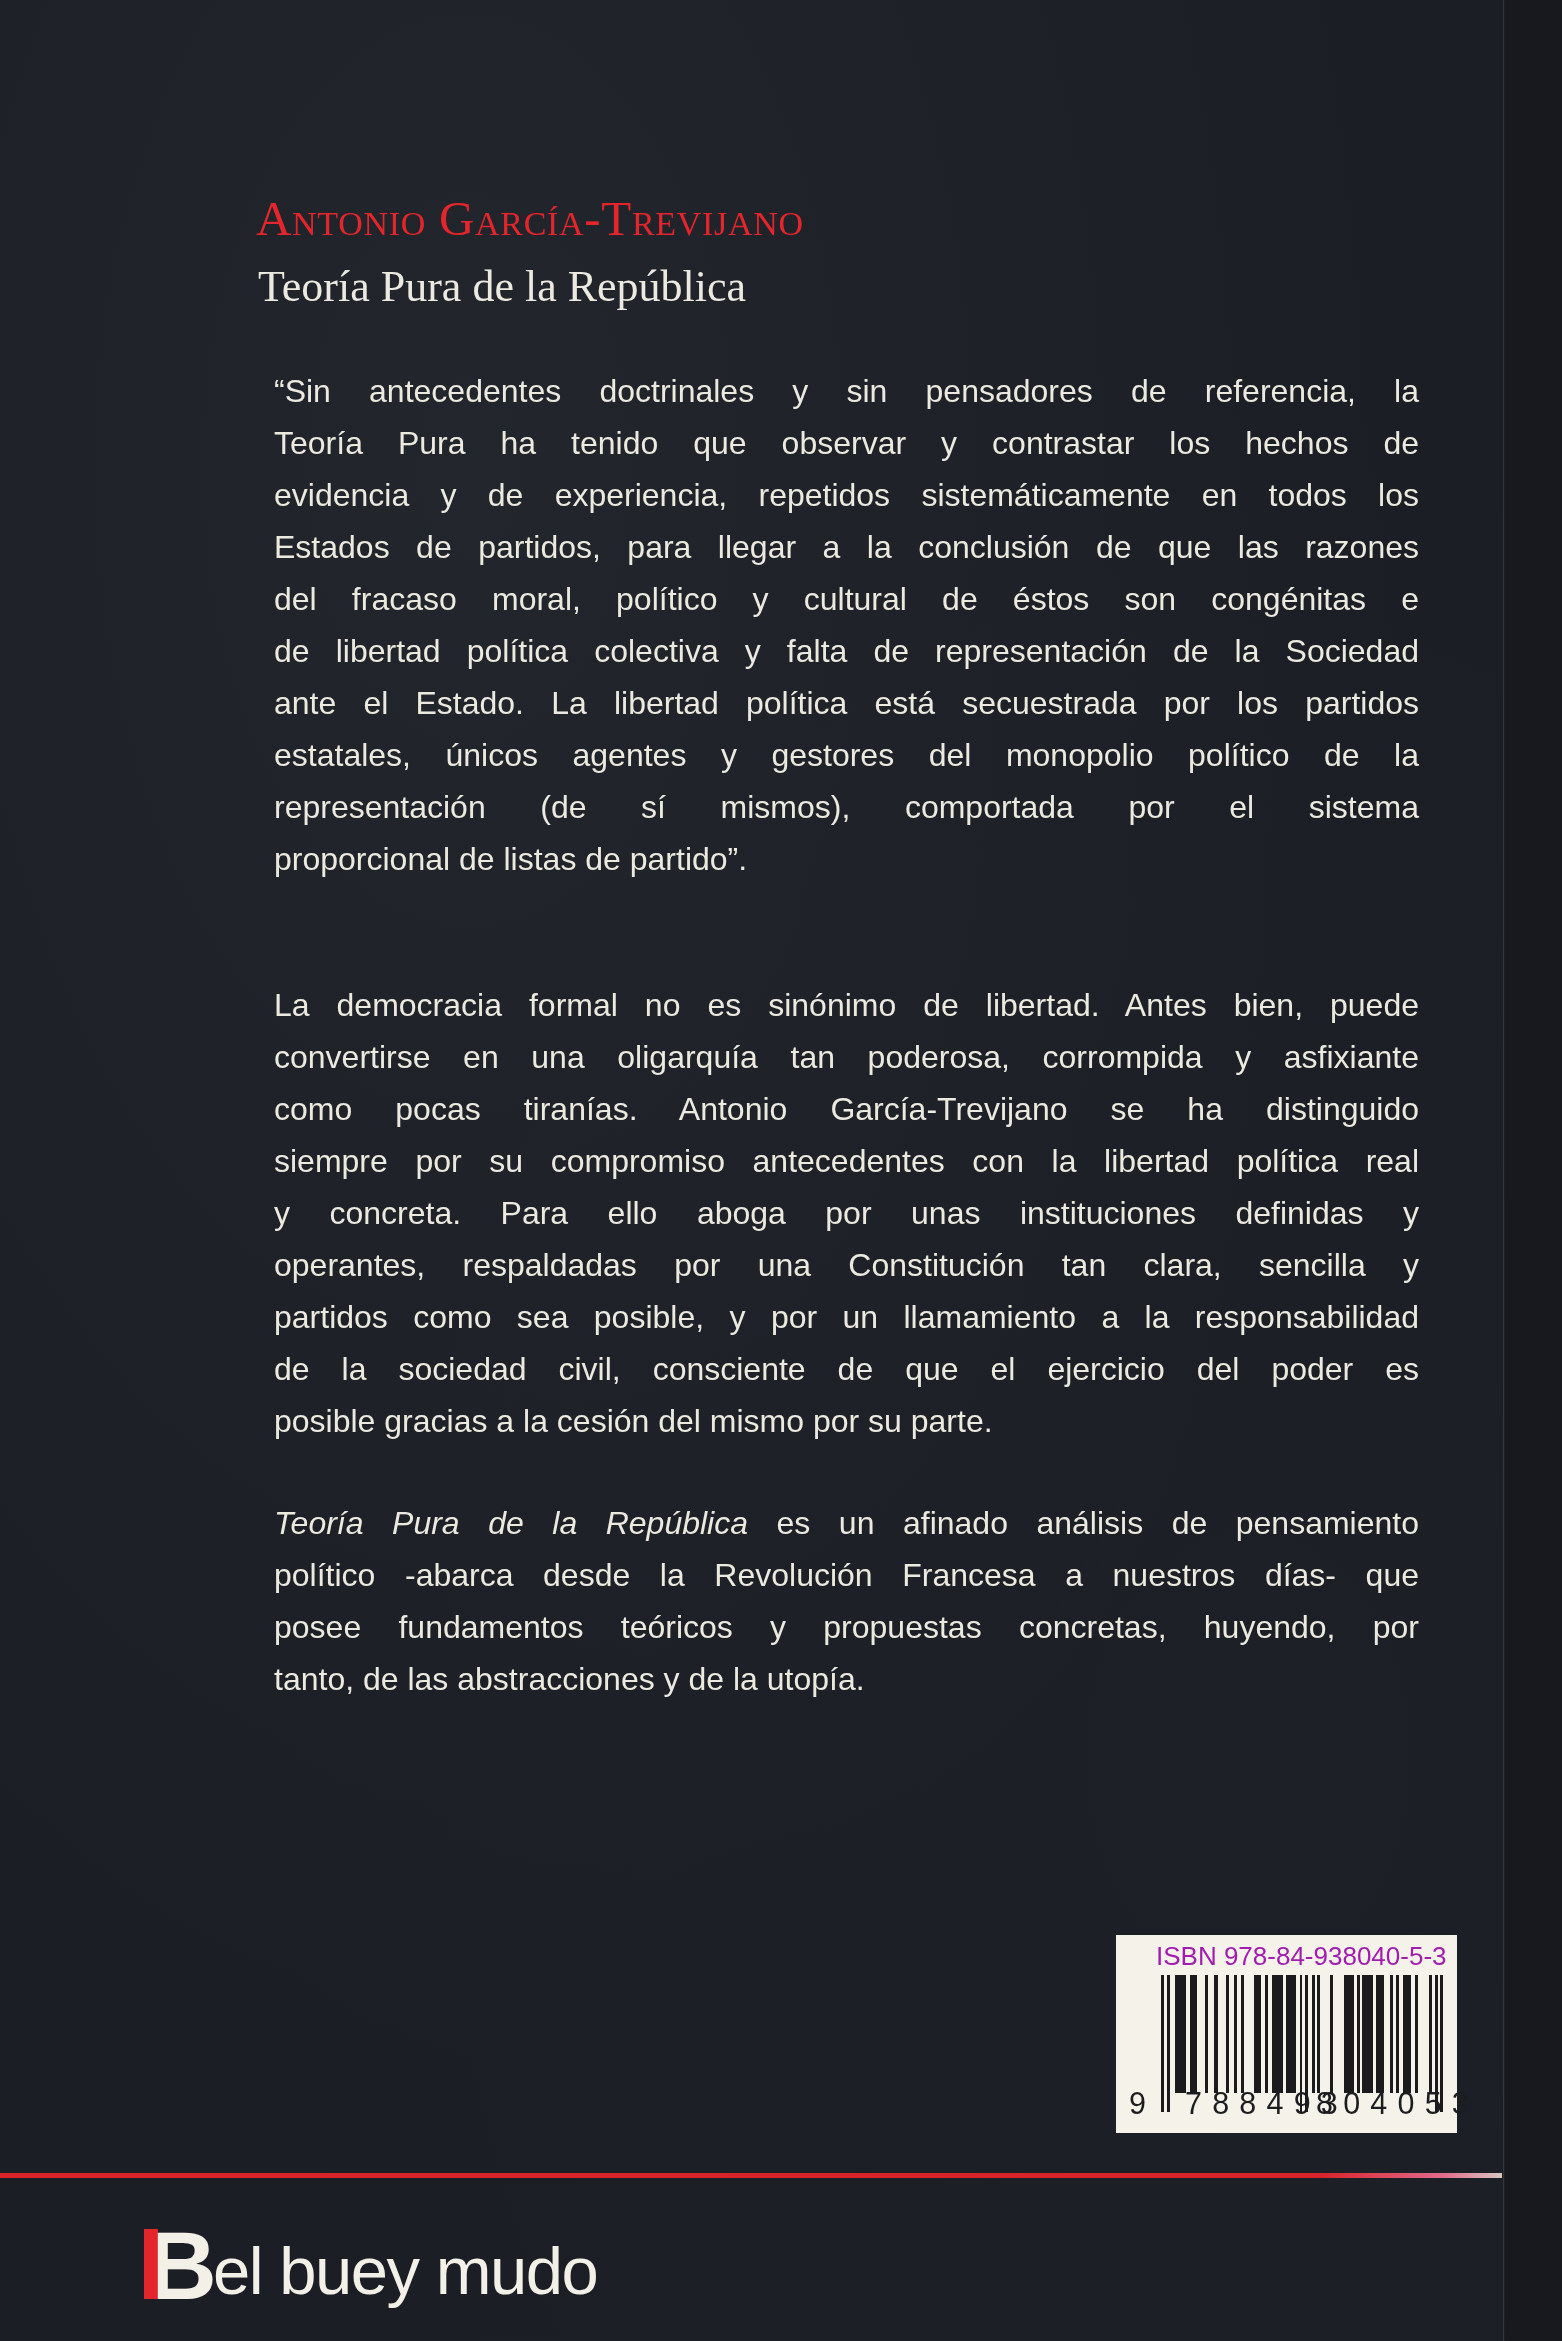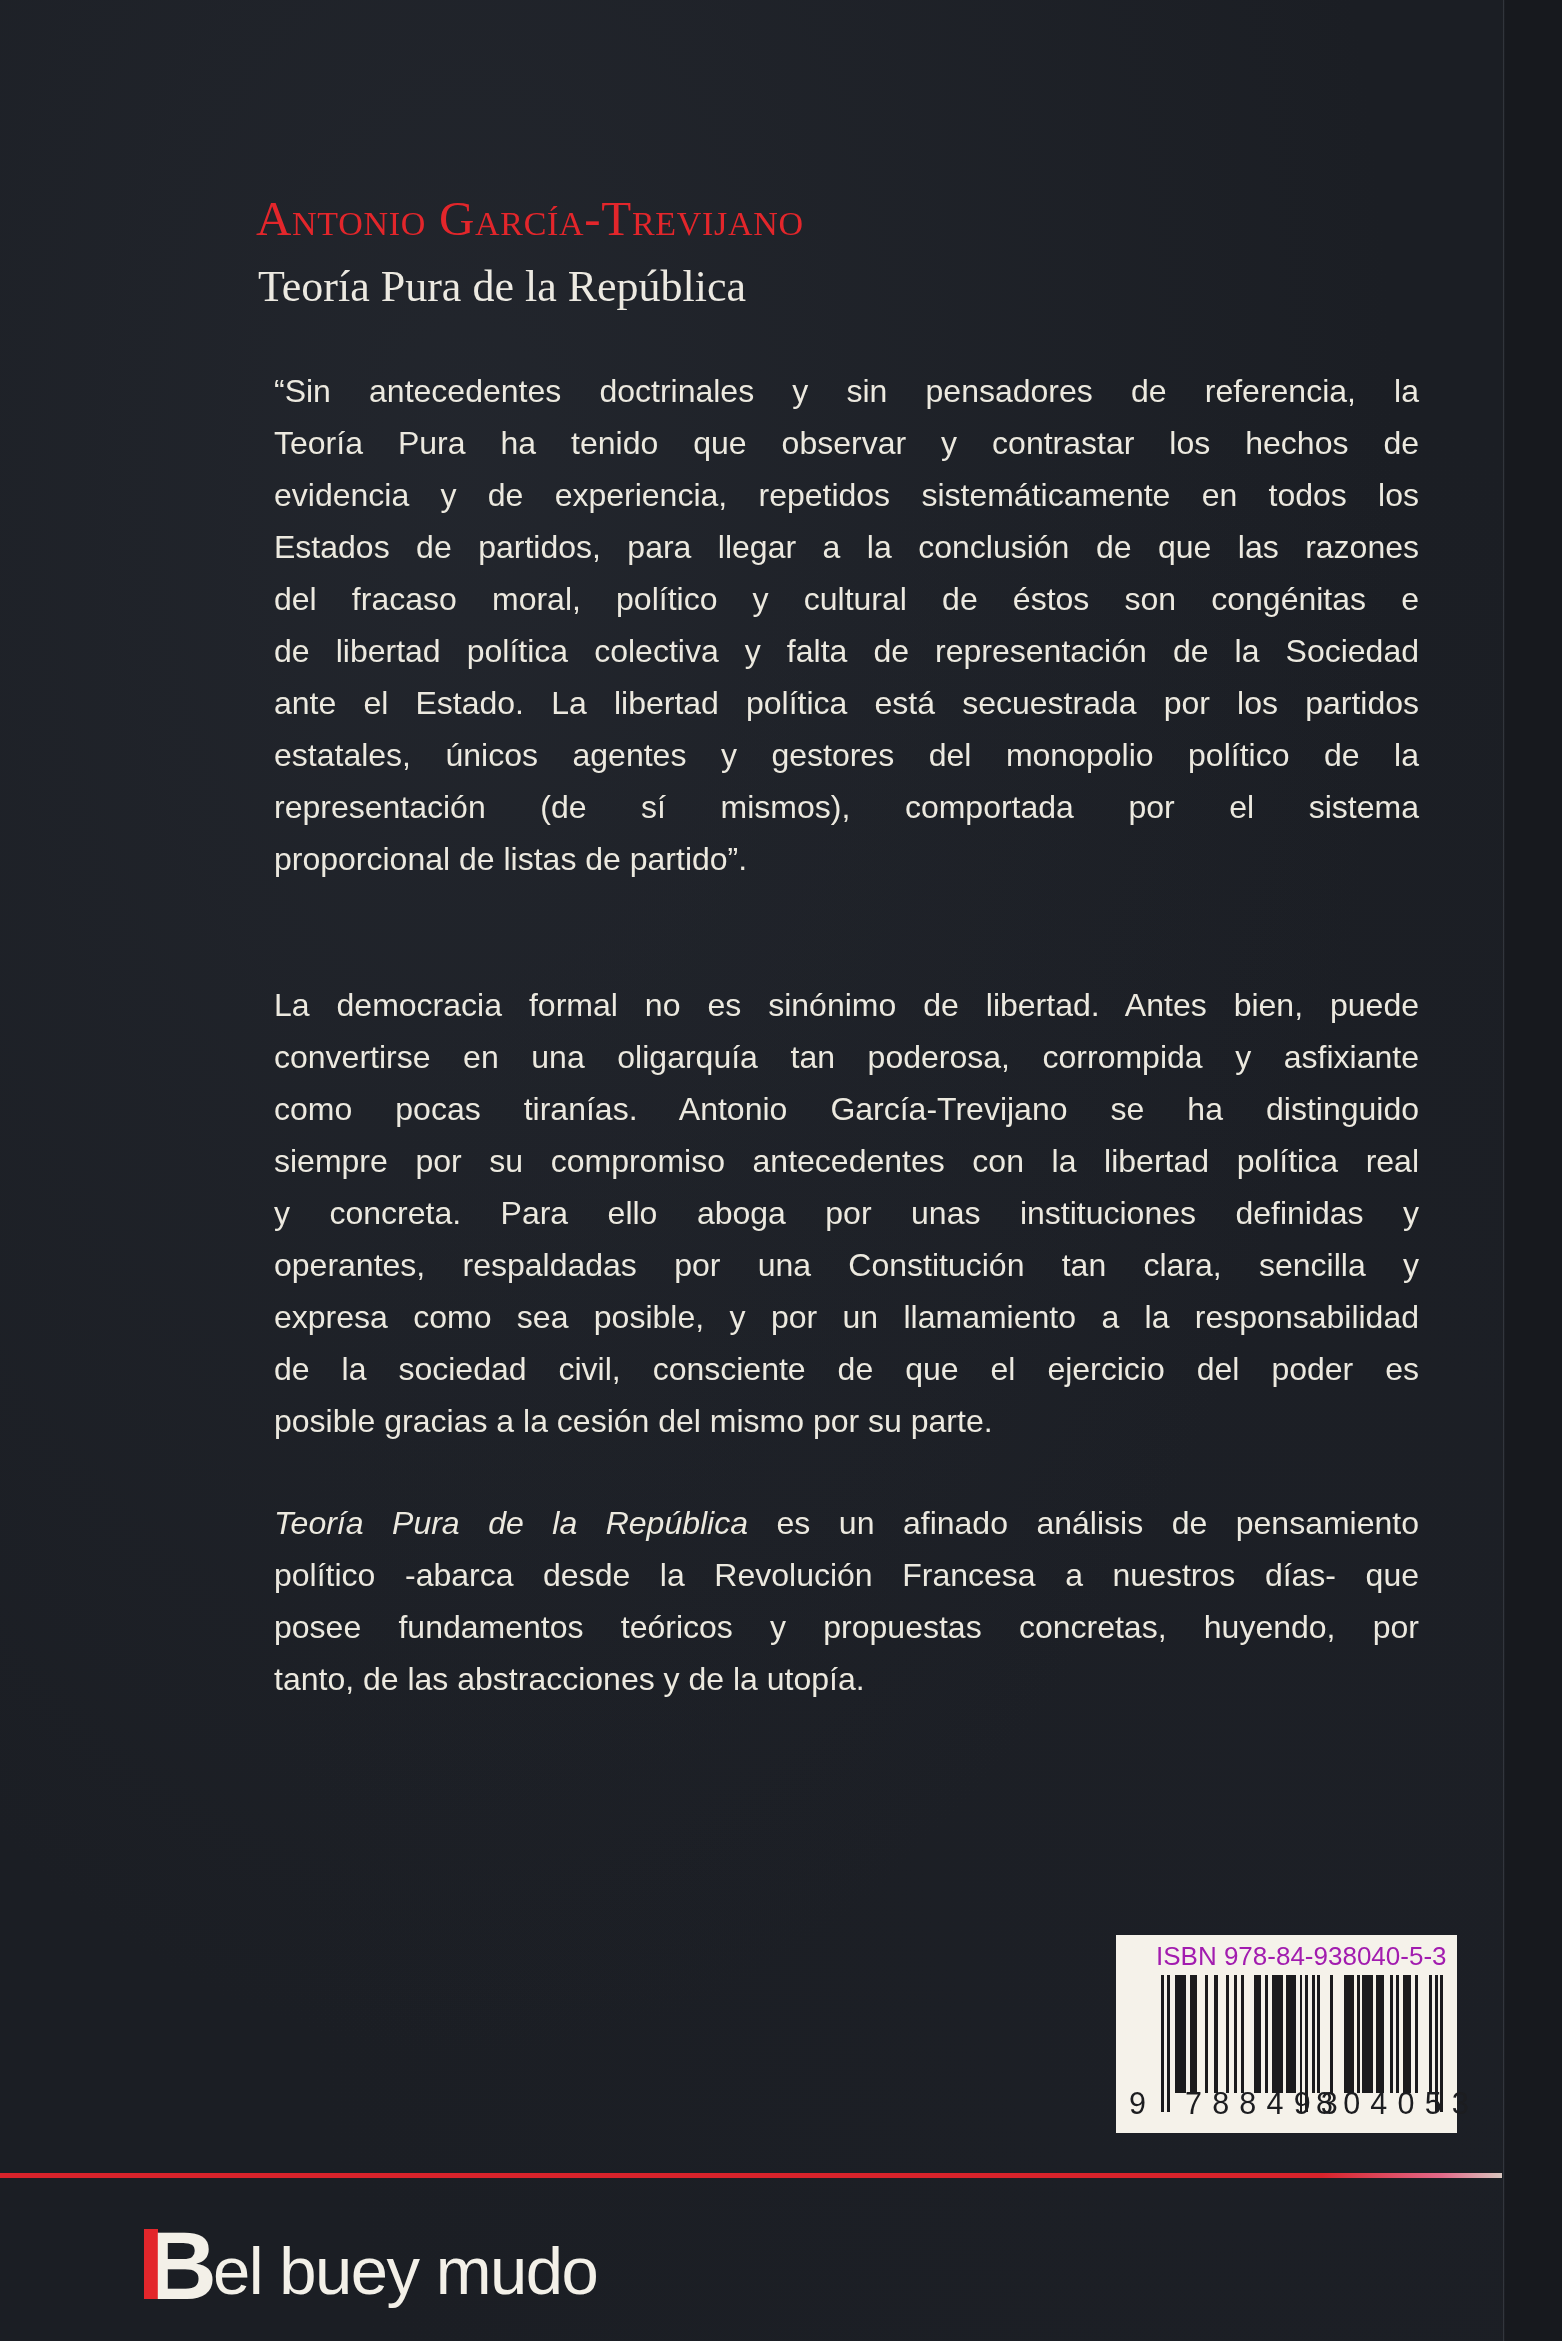--- a/index.html
+++ b/index.html
@@ -112,21 +112,21 @@
   <span class="line last">proporcional de listas de partido”.</span>
 </div>
 
 <div class="paragraph p2">
   <span class="line">La democracia formal no es sinónimo de libertad. Antes bien, puede</span>
   <span class="line">convertirse en una oligarquía tan poderosa, corrompida y asfixiante</span>
   <span class="line">como pocas tiranías. Antonio García-Trevijano se ha distinguido</span>
   <span class="line">siempre por su compromiso antecedentes con la libertad política real</span>
   <span class="line">y concreta. Para ello aboga por unas instituciones definidas y</span>
   <span class="line">operantes, respaldadas por una Constitución tan clara, sencilla y</span>
-  <span class="line">expresa como sea posible, y por un llamamiento a la responsabilidad</span>
+  <span class="line">partidos como sea posible, y por un llamamiento a la responsabilidad</span>
   <span class="line">de la sociedad civil, consciente de que el ejercicio del poder es</span>
   <span class="line last">posible gracias a la cesión del mismo por su parte.</span>
 </div>
 
 <div class="paragraph p3">
   <span class="line"><span class="ital">Teoría Pura de la República</span><span> es un afinado análisis de pensamiento</span></span>
   <span class="line">político -abarca desde la Revolución Francesa a nuestros días- que</span>
   <span class="line">posee fundamentos teóricos y propuestas concretas, huyendo, por</span>
   <span class="line last">tanto, de las abstracciones y de la utopía.</span>
 </div>

